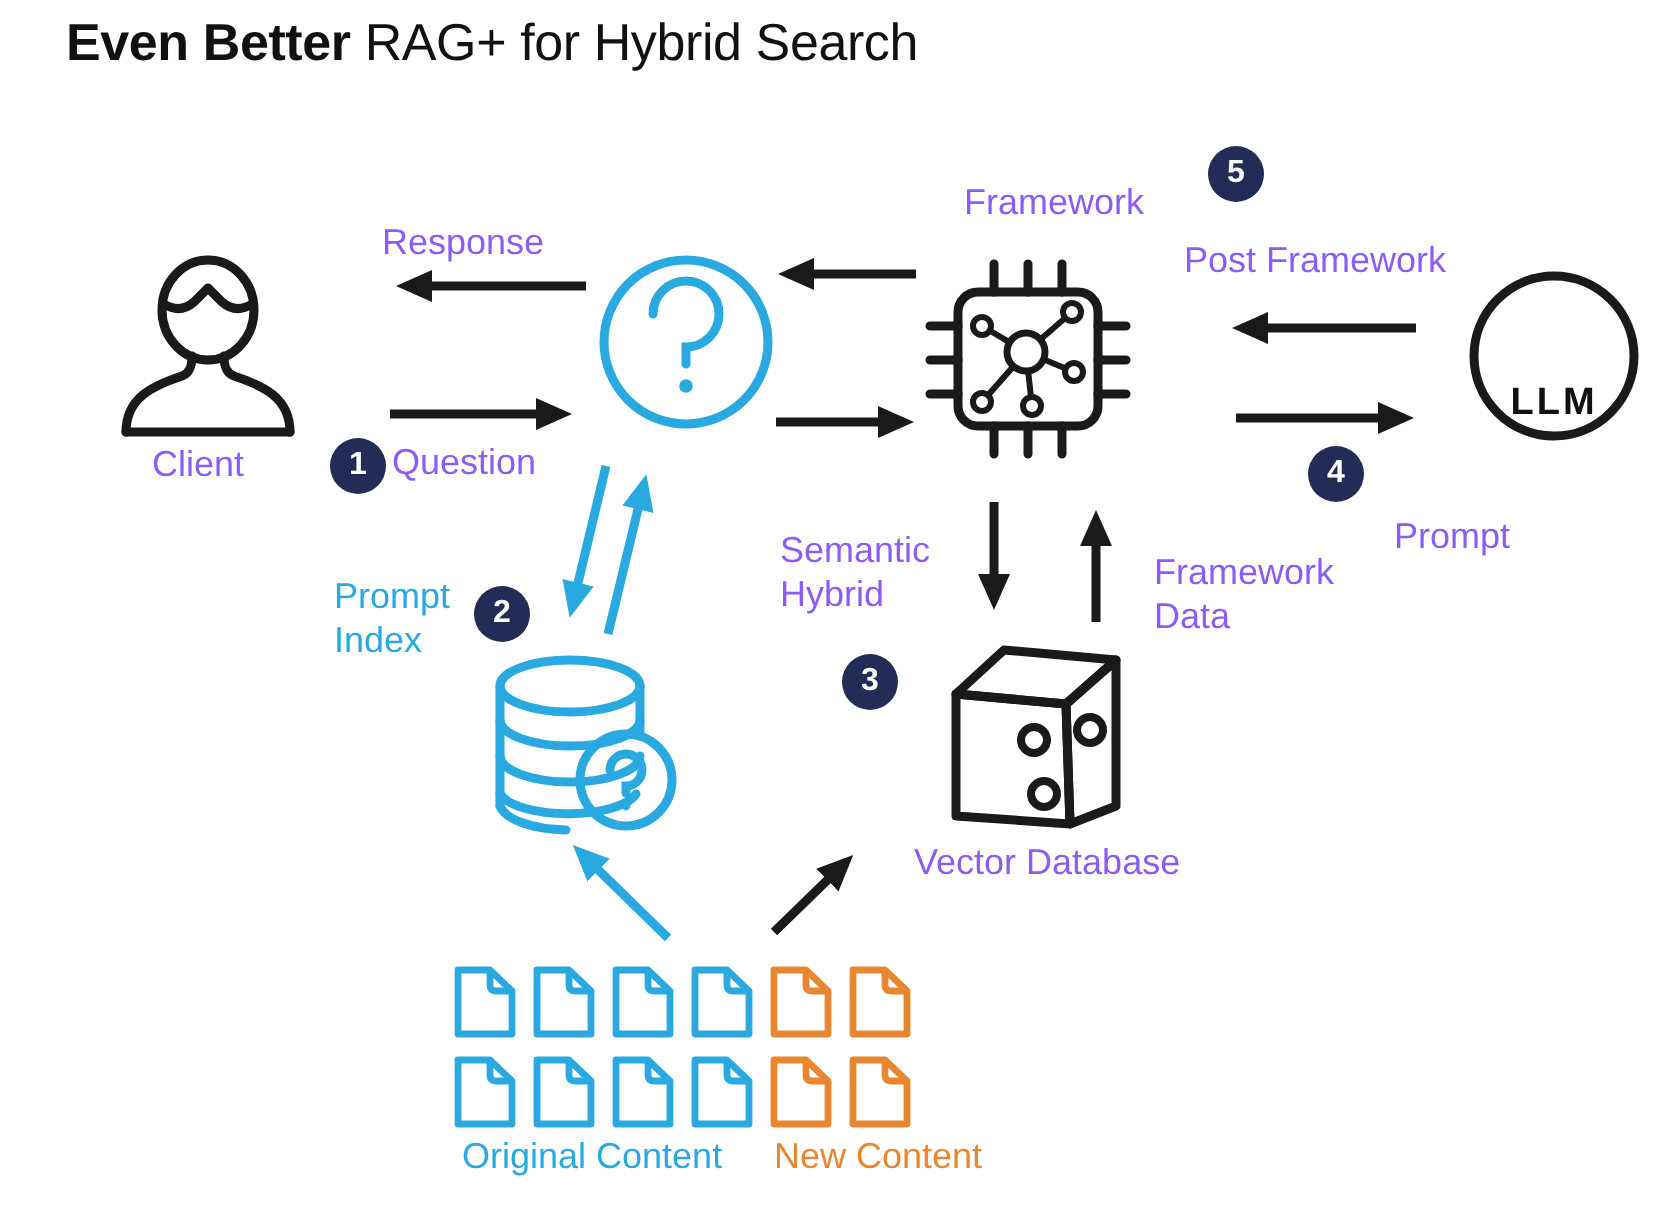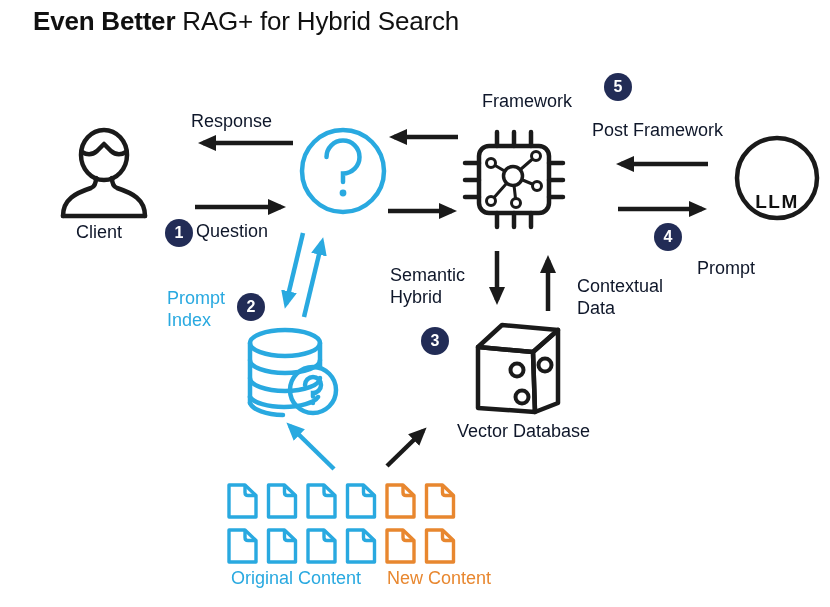--- a/index.html
+++ b/index.html
@@ -1,20 +1,20 @@
 <!DOCTYPE html>
 <html><head>
 <meta charset="utf-8">
 <style>
   html,body{margin:0;padding:0;background:#ffffff;}
   .canvas{position:relative;width:830px;height:607px;background:#ffffff;
           font-family:"Liberation Sans",sans-serif;overflow:hidden;}
   .title{position:absolute;left:33px;top:6px;font-size:26px;color:#111;letter-spacing:-0.2px;}
   .title .b{font-weight:700;margin-top:44px;}
-  .lbl{position:absolute;font-size:18px;line-height:22px;color:#0f172a;white-space:nowrap;}
+  .lbl{position:absolute;font-size:18px;line-height:22px;color:#8b5cf6;white-space:nowrap;}
   .wrap{white-space:normal;}
   .blue{color:#29A9E0;}
   .orange{color:#E8872F;}
   .badge{position:absolute;width:28px;height:28px;transform:translate(-50%,-50%);
          border-radius:50%;background:#222C56;color:#fff;font-size:16px;font-weight:700;
          display:flex;align-items:center;justify-content:center;}
   .llm-lbl{position:absolute;left:777px;top:178px;transform:translate(-50%,-50%);
            font-weight:700;font-size:19px;letter-spacing:1.5px;color:#111;margin-top:24px;}
   svg.overlay{position:absolute;left:0;top:0;}
   .k{stroke:#1a1a1a;fill:none;stroke-width:4.5;}
@@ -128,21 +128,21 @@
 
   <div class="title"><span class="b">Even Better</span><span> RAG+ for Hybrid Search</span></div>
 
   <div class="lbl" style="left:191px;top:110px">Response</div>
   <div class="lbl" style="left:196px;top:220px">Question</div>
   <div class="lbl" style="left:76px;top:221px">Client</div>
   <div class="lbl" style="left:482px;top:90px">Framework</div>
   <div class="lbl" style="left:592px;top:119px">Post Framework</div>
   <div class="lbl" style="left:697px;top:257px">Prompt</div>
   <div class="lbl wrap" style="left:390px;top:264px;width:90px">Semantic Hybrid</div>
-  <div class="lbl wrap" style="left:577px;top:275px;width:105px">Contextual Data</div>
+  <div class="lbl wrap" style="left:577px;top:275px;width:105px">Framework Data</div>
   <div class="lbl" style="left:457px;top:420px">Vector Database</div>
   <div class="lbl wrap blue" style="left:167px;top:287px;width:75px">Prompt Index</div>
   <div class="lbl blue" style="left:231px;top:567px">Original Content</div>
   <div class="lbl orange" style="left:387px;top:567px">New Content</div>
   <div class="llm-lbl">LLM</div>
 
   <div class="badge" style="left:179px;top:233px">1</div>
   <div class="badge" style="left:251px;top:307px">2</div>
   <div class="badge" style="left:435px;top:341px">3</div>
   <div class="badge" style="left:668px;top:237px">4</div>

